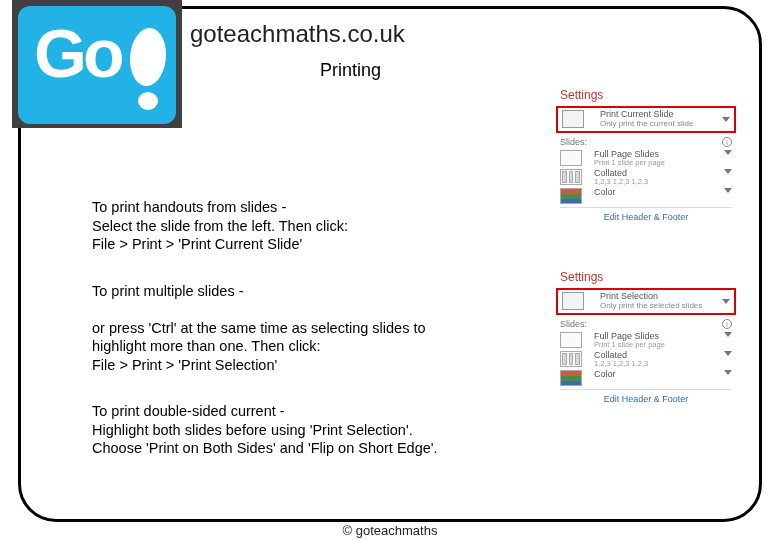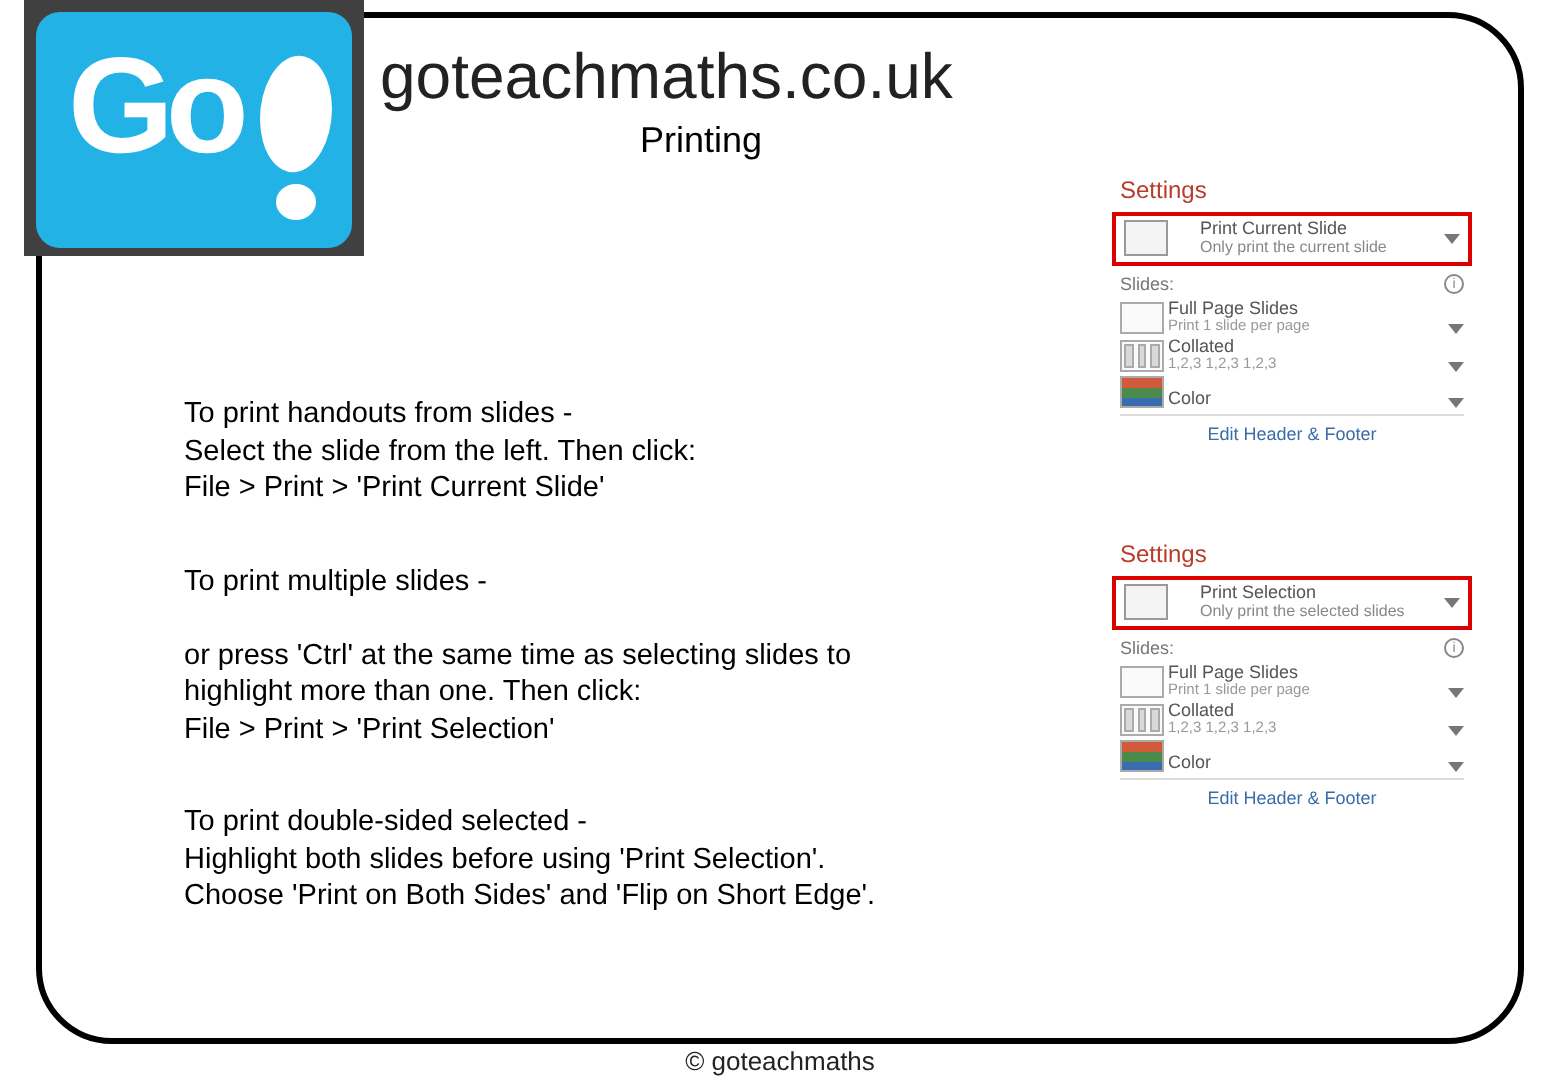--- a/index.html
+++ b/index.html
@@ -55,21 +55,21 @@
   .logo-bang .dot {
     width: 20px; height: 18px;
     background: #fff;
     border-radius: 50%;
     margin-top: 6px;
     margin-left: 8px;
   }
   .site-title {
     position: absolute;
     left: 190px; top: 20px;
-    font-size: 32px;
+    font-size: 24px;
     color: #222;
     font-family: Arial, sans-serif;
   }
   .page-title {
     position: absolute;
     left: 320px; top: 60px;
     font-size: 18px;
     color: #000;
   }
   .body-text {
@@ -140,22 +140,22 @@
     width: 10px; height: 10px;
     border: 1px solid #888;
     border-radius: 50%;
     font-size: 7px;
     text-align: center;
     line-height: 9px;
     color: #888;
   }
   .opt-row {
     display: flex;
-    align-items: flex-end;
-    gap: 2px;
+    align-items: flex-start;
+    gap: 12px;
     padding: 1px 4px;
     color: #777;
   }
   .opt-row .sw {
     width: 22px; height: 16px;
     border: 1px solid #aaa;
     flex-shrink: 0;
     background: #fafafa;
   }
   .opt-row .sw.collated {
@@ -203,21 +203,21 @@
     <span>File &gt; Print &gt; 'Print Current Slide'</span>
   </p>
   <p>
     <span>To print multiple slides -</span><br>
     <br>
     <span>or press 'Ctrl' at the same time as selecting slides to</span><br>
     <span>highlight more than one. Then click:</span><br>
     <span>File &gt; Print &gt; 'Print Selection'</span>
   </p>
   <p>
-    <span>To print double-sided selected -</span><br>
+    <span>To print double-sided current -</span><br>
     <span>Highlight both slides before using 'Print Selection'.</span><br>
     <span>Choose 'Print on Both Sides' and 'Flip on Short Edge'.</span>
   </p>
 </div>
 
 <div class="panel panel1">
   <div class="panel-hdr">Settings</div>
   <div class="highlight-row">
     <div class="icn"></div>
     <div class="txt">

